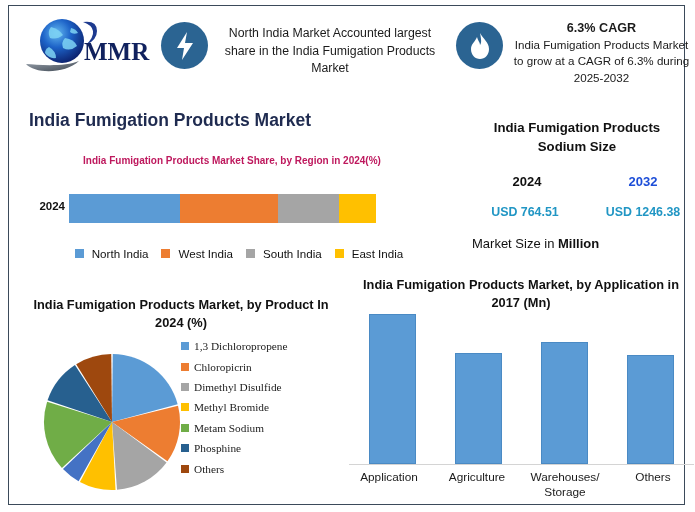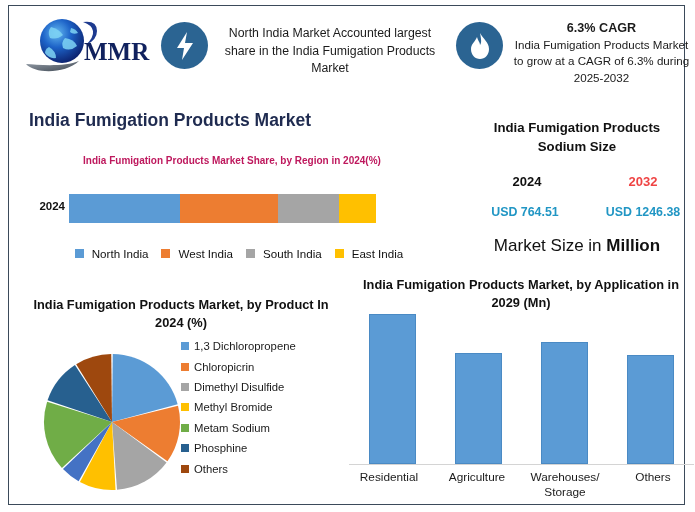--- a/index.html
+++ b/index.html
@@ -21,29 +21,29 @@
   #region-title{left:28px;top:145px;width:390px;text-align:center;font-size:10px;font-weight:bold;line-height:19px;color:#be185d;}
   #region-year{left:20px;top:194px;width:36px;text-align:right;font-size:11.5px;font-weight:bold;color:#111;}
   #stacked-bar{left:60px;top:188px;width:307px;height:29px;display:flex;}
   #stacked-bar > div{height:100%;}
   #region-legend{left:55px;top:241px;width:350px;display:flex;justify-content:center;gap:13px;font-size:11.6px;color:#111;}
   #region-legend .li{display:flex;align-items:center;gap:8px;}
   #region-legend .sw{width:9px;height:9px;display:inline-block;}
   
   #ms-title{left:463px;top:112px;width:210px;text-align:center;font-size:13.2px;font-weight:bold;line-height:19px;color:#111;}
   #ms-y1{left:470px;top:168px;width:96px;text-align:center;font-size:13px;font-weight:bold;color:#111;}
-  #ms-y2{left:586px;top:168px;width:96px;text-align:center;font-size:13px;font-weight:bold;color:#ef4444;}
+  #ms-y2{left:586px;top:168px;width:96px;text-align:center;font-size:13px;font-weight:bold;color:#1d4ed8;}
   #ms-v1{left:464px;top:199px;width:104px;text-align:center;font-size:12.4px;font-weight:bold;color:#2196c4;}
   #ms-v2{left:582px;top:199px;width:104px;text-align:center;font-size:12.4px;font-weight:bold;color:#2196c4;}
-  #ms-note{left:463px;top:230px;width:210px;text-align:center;font-size:17px;color:#111;}
+  #ms-note{left:463px;top:230px;width:210px;font-size:13px;color:#111;}
   #ms-note b{font-weight:bold;}
   
   #pie-title{left:12px;top:290px;width:320px;text-align:center;font-size:12.8px;font-weight:bold;line-height:18px;color:#111;}
   #pie-wrap{left:33px;top:346px;width:140px;height:140px;}
-  #pie-legend{left:172px;top:330px;width:160px;font-size:11.3px;color:#1b1b1b;}
+  #pie-legend{left:172px;top:330px;width:160px;font-size:11.3px;color:#1b1b1b;font-family:Liberation Serif, serif;}
   #pie-legend .li{display:flex;align-items:center;gap:5px;height:20.4px;}
   #pie-legend .sw{width:8px;height:8px;flex:none;}
   
   #app-title{left:352px;top:270px;width:320px;text-align:center;font-size:12.8px;font-weight:bold;line-height:18px;color:#111;}
   #app-plot{left:340px;top:300px;width:345px;height:158px;}
   #app-axis{left:340px;top:458px;width:345px;height:1px;background:#d4d4d4;}
   .app-bar{position:absolute;bottom:0;width:47px;background:#5b9bd5;border:1px solid #4a8ac4;box-sizing:border-box;}
   #app-labels{left:336px;top:464px;width:352px;display:flex;font-size:11.8px;color:#1b1b1b;}
   #app-labels .lb{flex:1;text-align:center;line-height:15px;}
 </style>
@@ -170,28 +170,28 @@
       <div class="li">
         <span class="sw" style="background: rgb(39, 96, 143);"></span>
         <span>Phosphine</span>
       </div>
       <div class="li">
         <span class="sw" style="background: rgb(158, 72, 14);"></span>
         <span>Others</span>
       </div>
     </div>
 
-  <div class="abs" id="app-title">India Fumigation Products Market, by Application in 2029 (Mn)</div>
+  <div class="abs" id="app-title">India Fumigation Products Market, by Application in 2017 (Mn)</div>
   <div class="abs" id="app-plot">
       <div class="app-bar" style="height: 150px; background: rgb(91, 155, 213); left: 19.625px;"></div>
       <div class="app-bar" style="height: 111px; background: rgb(91, 155, 213); left: 105.875px;"></div>
       <div class="app-bar" style="height: 122px; background: rgb(91, 155, 213); left: 192.125px;"></div>
       <div class="app-bar" style="height: 109px; background: rgb(91, 155, 213); left: 278.375px;"></div>
     </div>
   <div class="abs" id="app-axis"></div>
   <div class="abs" id="app-labels">
-      <div class="lb">Residential</div>
+      <div class="lb">Application</div>
       <div class="lb">Agriculture</div>
       <div class="lb">Warehouses/ Storage</div>
       <div class="lb">Others</div>
     </div>
 
 </div>
 
 </body></html>

